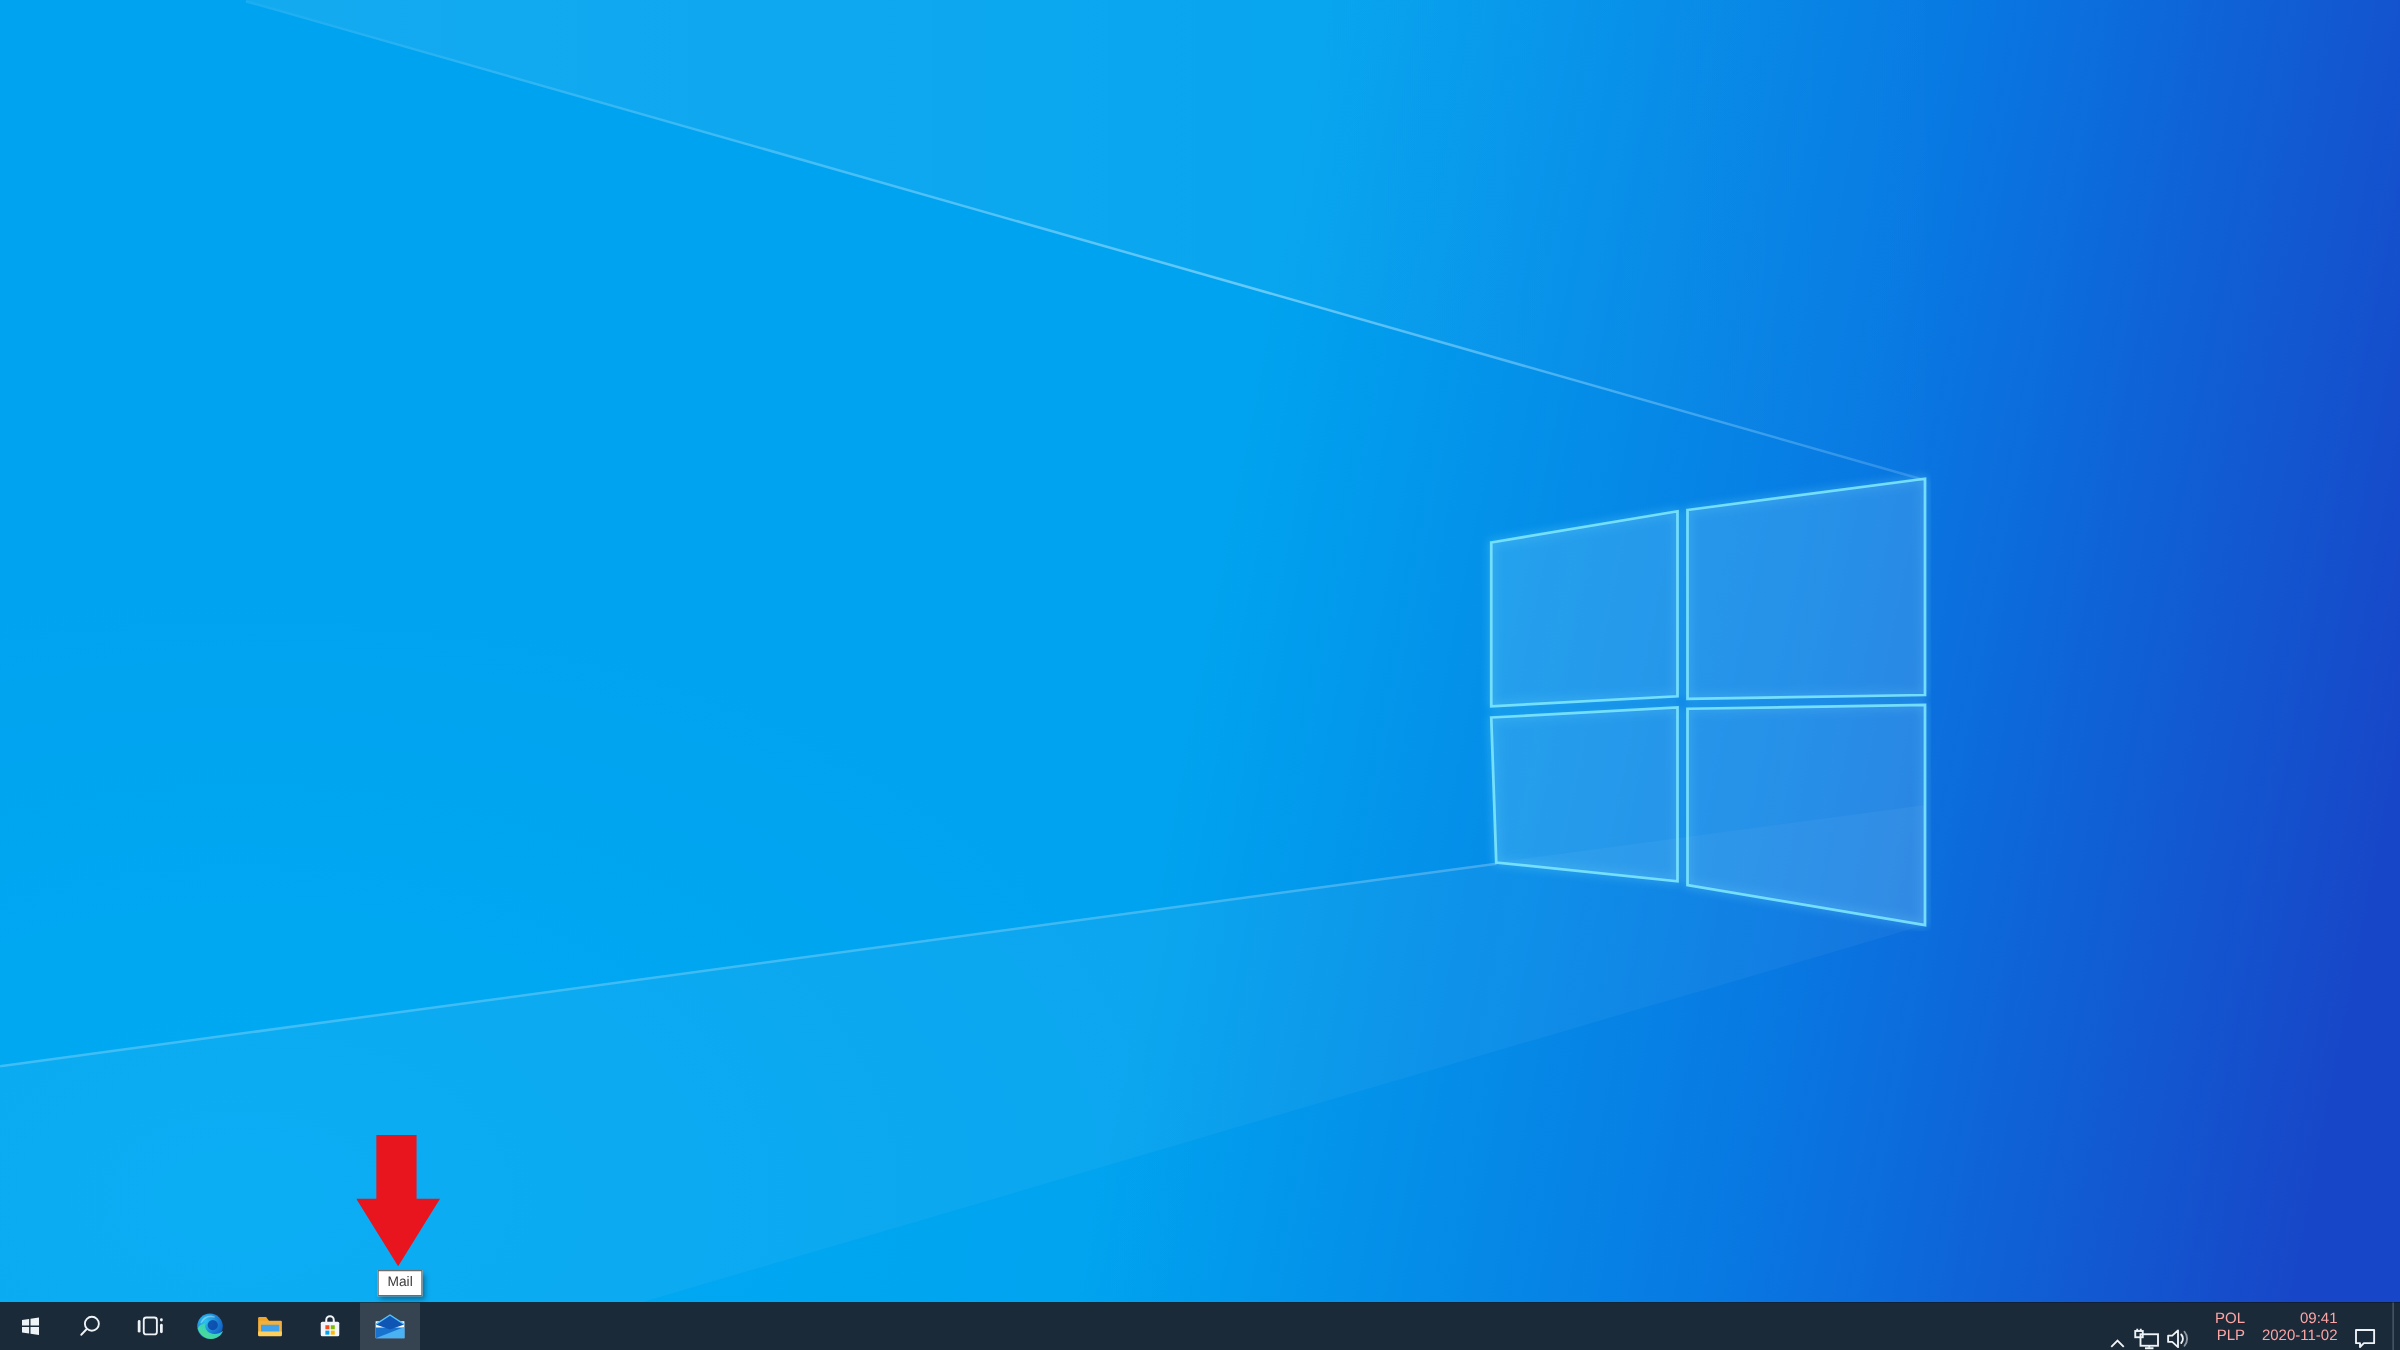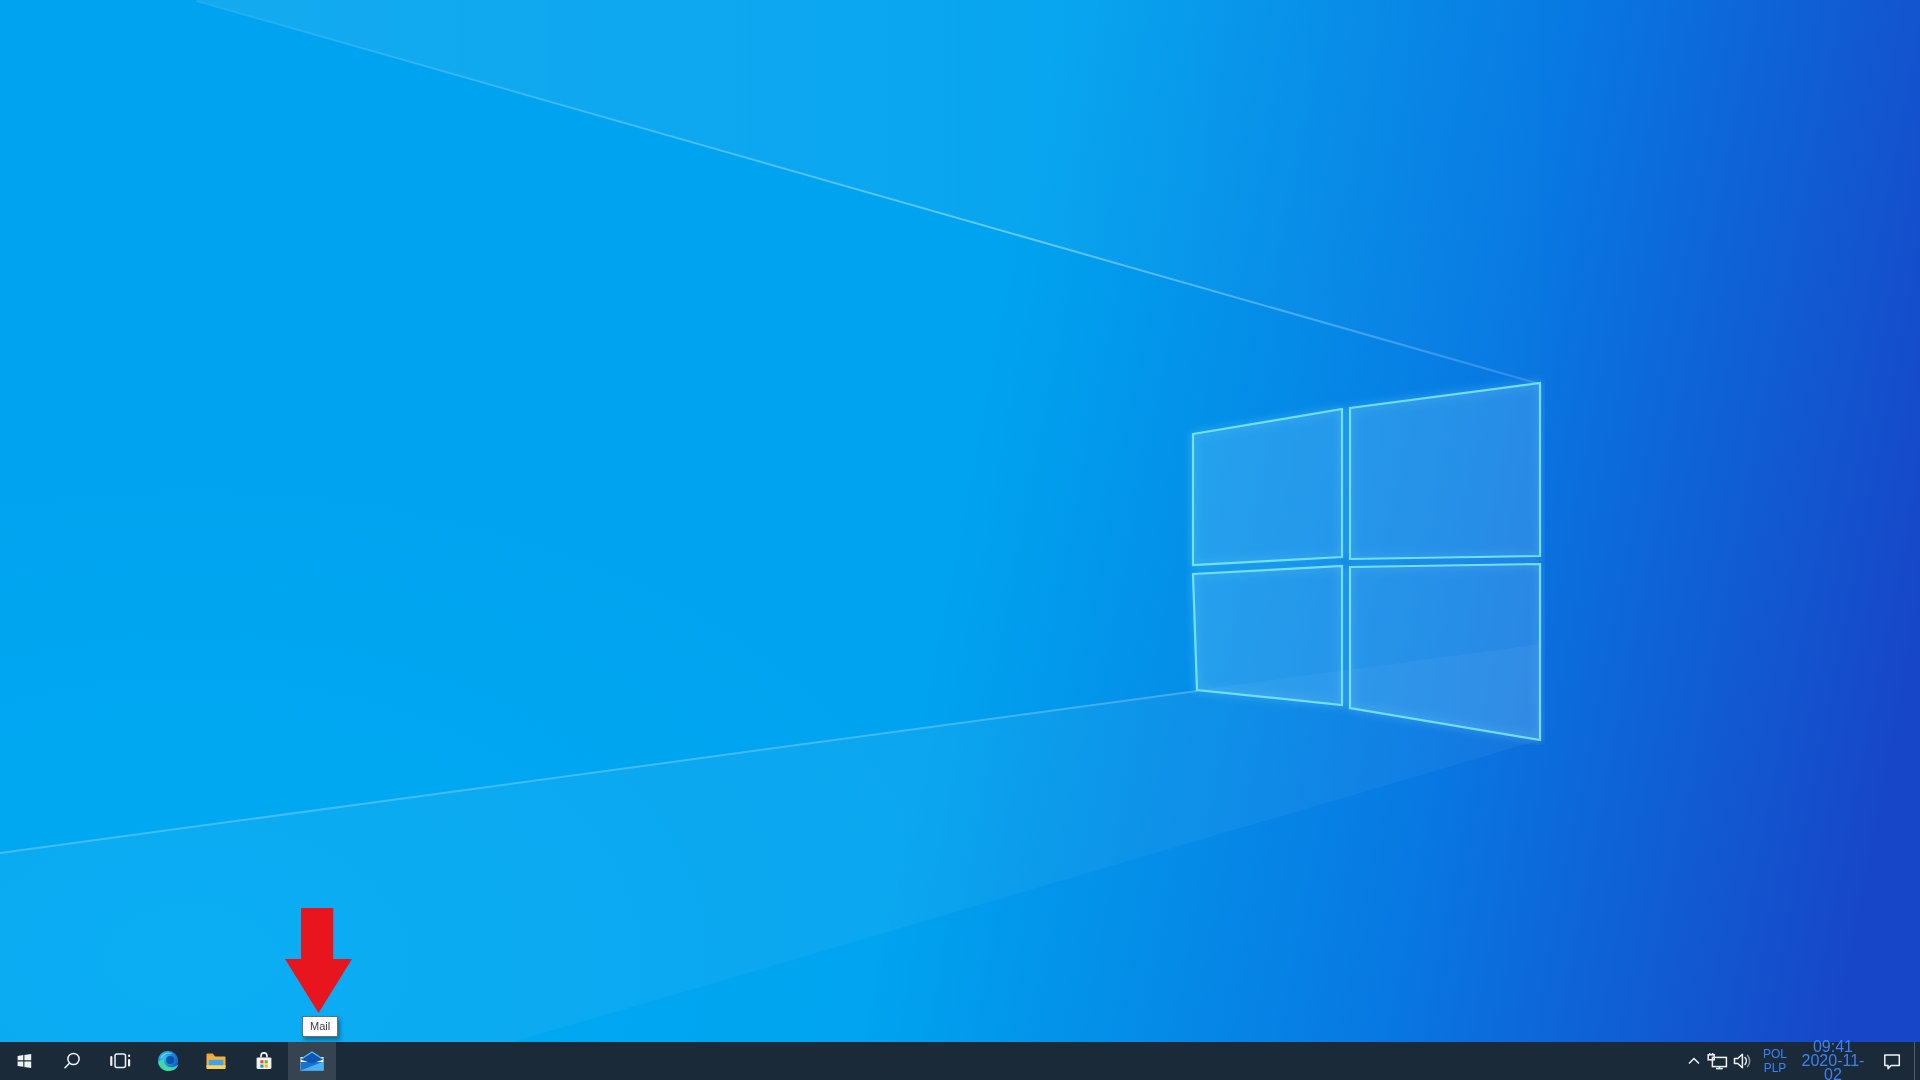--- a/index.html
+++ b/index.html
@@ -40,26 +40,26 @@
   
   .taskbar{position:absolute;left:0;bottom:0;width:1920px;height:38px;
     background:var(--taskbar-bg,#1b2a38);display:flex;align-items:stretch;}
   .tb-left{display:flex;align-items:stretch;}
   .tb-btn{appearance:none;border:none;background:transparent;margin:0;padding:0;
     width:48px;height:38px;display:flex;align-items:center;justify-content:center;cursor:default;}
   .tb-btn.highlight{background:rgba(255,255,255,0.12);}
   .tb-spacer{flex:1;}
   .tb-right{display:flex;align-items:stretch;}
   .tray-btn{appearance:none;border:none;background:transparent;margin:0;padding:0;
-    height:38px;display:flex;align-items:center;justify-content:center;cursor:default;color:#3b82f6;}
+    height:38px;display:flex;align-items:flex-end;justify-content:center;cursor:default;color:#fca5a5;}
   .tray-btn.narrow{width:24px;}
   .tray-btn.lang{width:42px;flex-direction:column;justify-content:center;
     font-size:12px;line-height:14px;}
   .tray-btn.clock{width:74px;flex-direction:column;justify-content:center;
-    font-size:16px;line-height:14px;text-align:center;}
+    font-size:12px;line-height:14px;text-align:center;}
   .tray-btn.action{width:44px;}
   .show-desktop{width:6px;height:38px;border-left:1px solid rgba(255,255,255,0.25);box-sizing:border-box;}
   .lang span,.clock span{display:block;}
 
   svg{display:block;}
   .ico{stroke:#eef3f8;fill:none;stroke-width:1.5;}
 </style>
 </head>
 <body>
 

